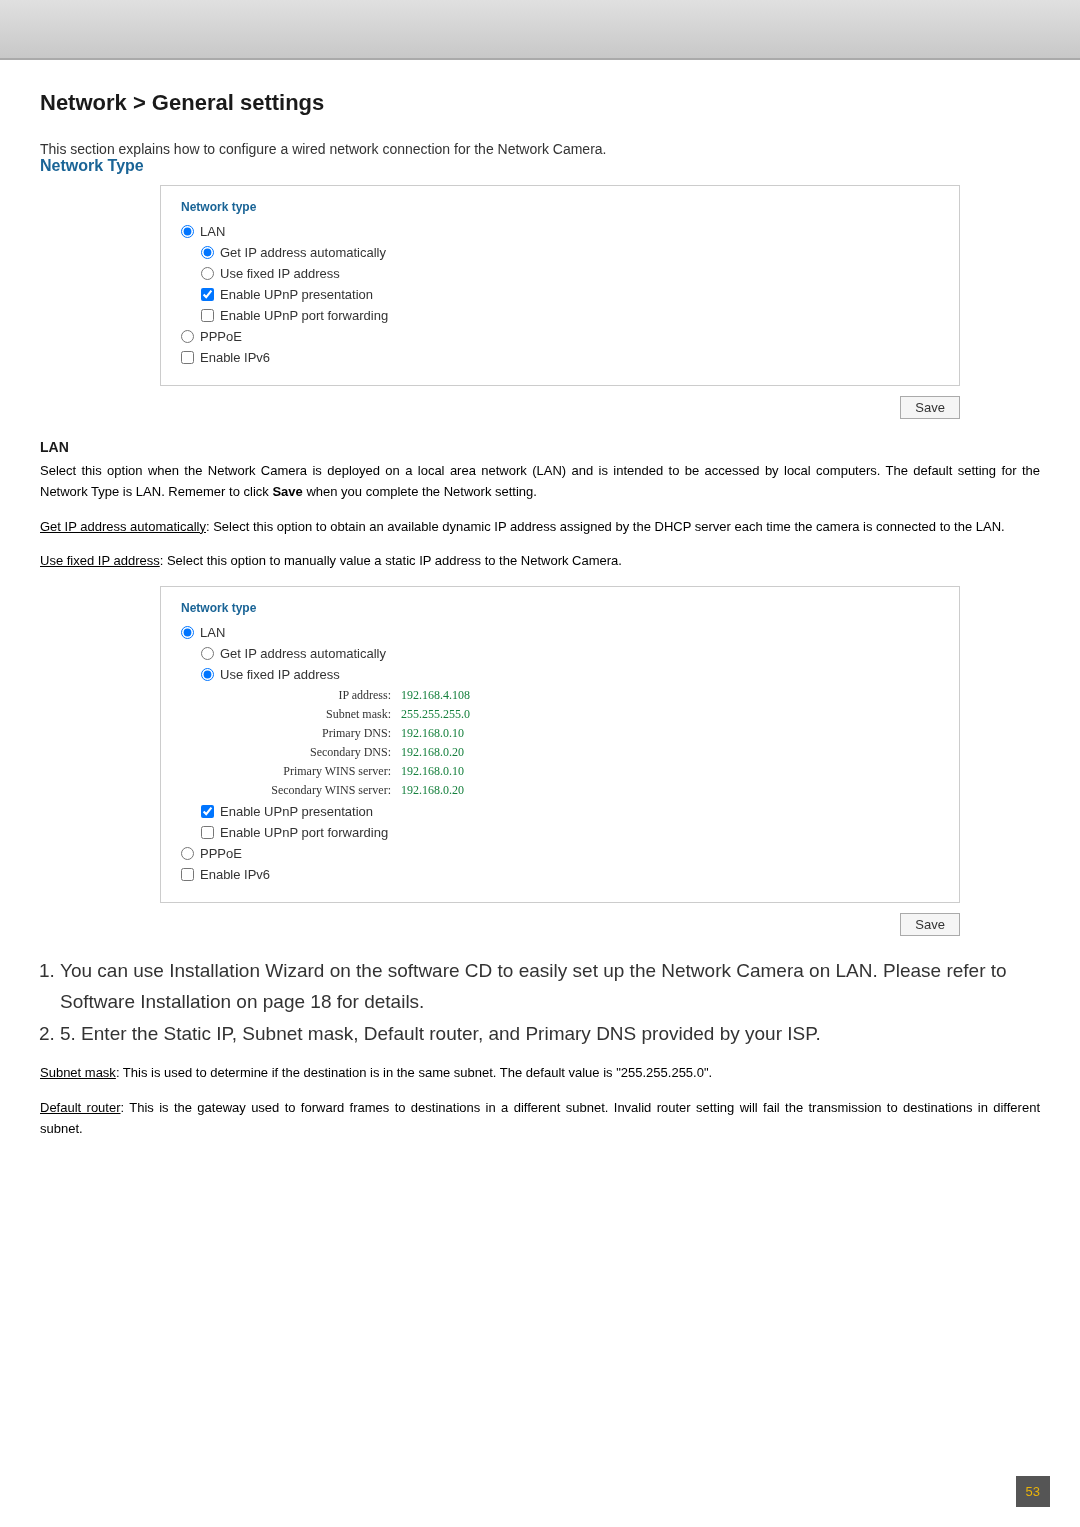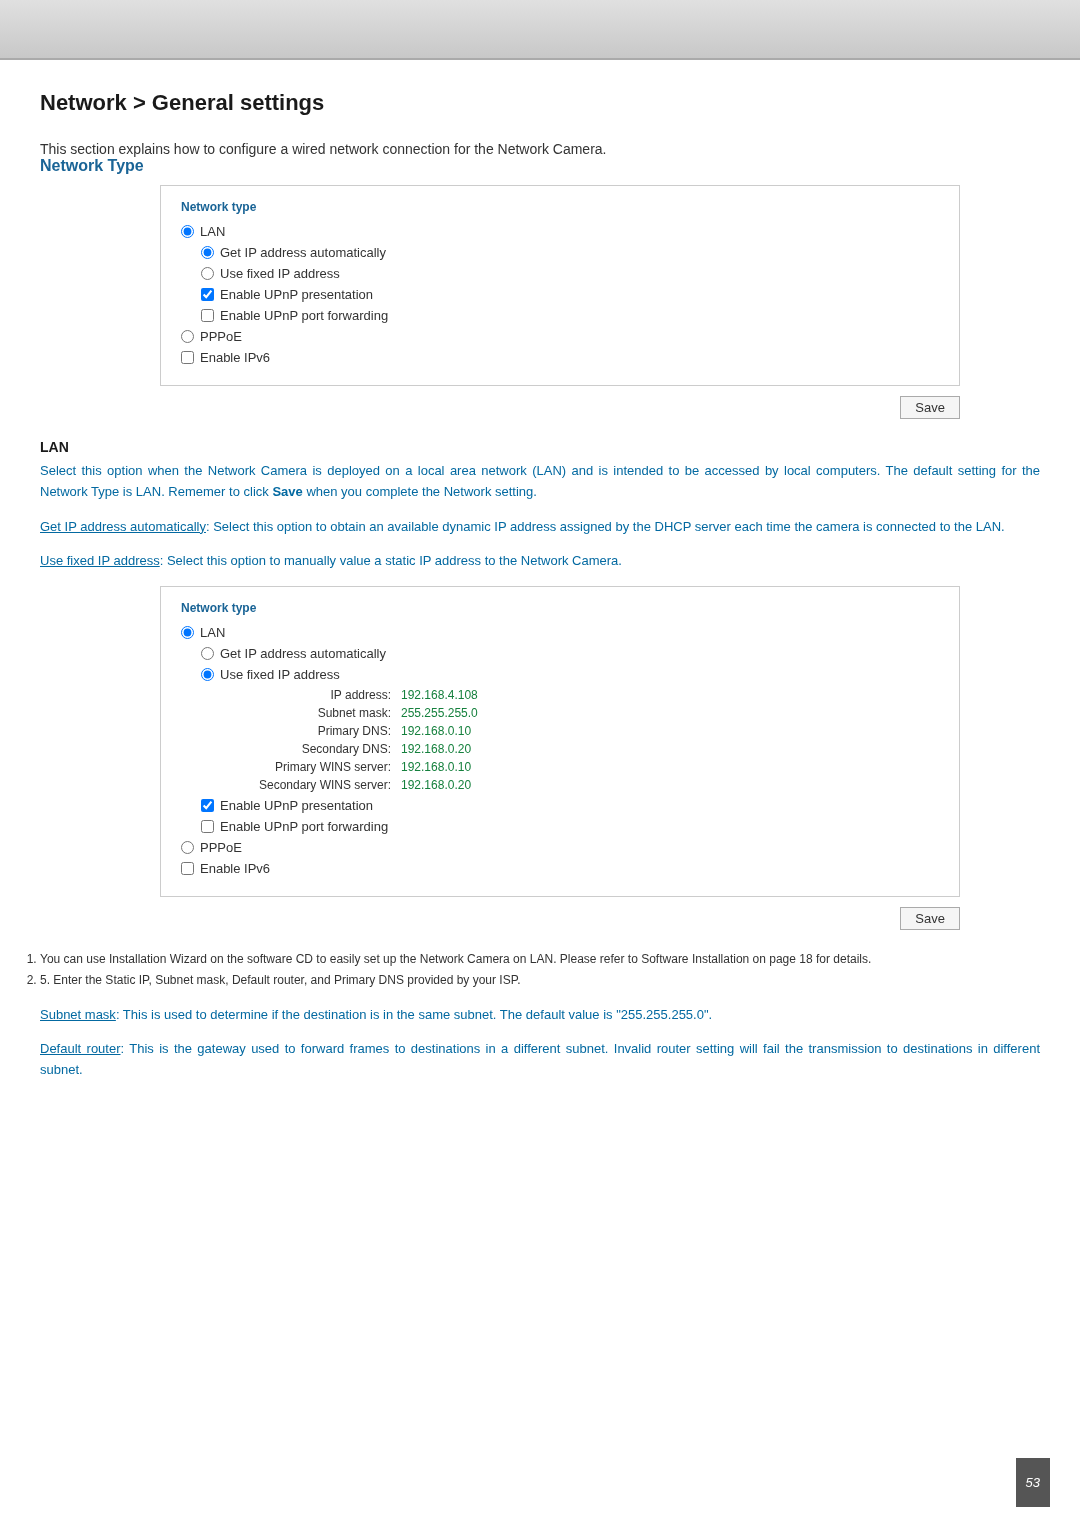--- a/index.html
+++ b/index.html
@@ -88,21 +88,21 @@
     .lan-heading {
       font-size: 14px;
       font-weight: bold;
       color: #1a1a1a;
       margin-bottom: 6px;
     }
 
     .body-text {
       font-size: 13px;
       line-height: 1.6;
-      color: #0369a1;
+      color: #000000;
       margin-bottom: 14px;
       text-align: justify;
     }
 
     .body-text strong { font-weight: bold; }
 
     .link-text {
       text-decoration: underline;
     }
 
@@ -117,55 +117,56 @@
 
     .field-table {
       margin-left: 60px;
       margin-bottom: 6px;
     }
 
     .field-row {
       display: flex;
       align-items: flex-start;
       margin-bottom: 4px;
+      font-family: Liberation Serif, serif;
     }
 
     .field-label {
       width: 160px;
       font-size: 12px;
       color: #333;
       text-align: right;
       padding-right: 10px;
     }
 
     .field-value {
       font-size: 12px;
       color: #15803d;
     }
 
     .numbered-list {
-      font-size: 12px;
+      margin-left: 20px;
+      font-size: 19px;
       line-height: 1.6;
       margin-bottom: 14px;
       color: #333;
     }
 
     .numbered-list li {
       margin-bottom: 2px;
     }
 
     .page-number {
       position: fixed;
       bottom: 20px;
       right: 30px;
       background: #555;
-      color: #ffffff;
-      padding: 17px 10px;
+      color: #eab308;
+      padding: 8px 10px;
       font-size: 13px;
-      font-style: italic;
     }
   </style>
 </head>
 <body>
 
 <div class="top-bar"></div>
 
 <h1>Network &gt; General settings</h1>
 
 <p class="intro-text">This section explains how to configure a wired network connection for the Network Camera.</p>

